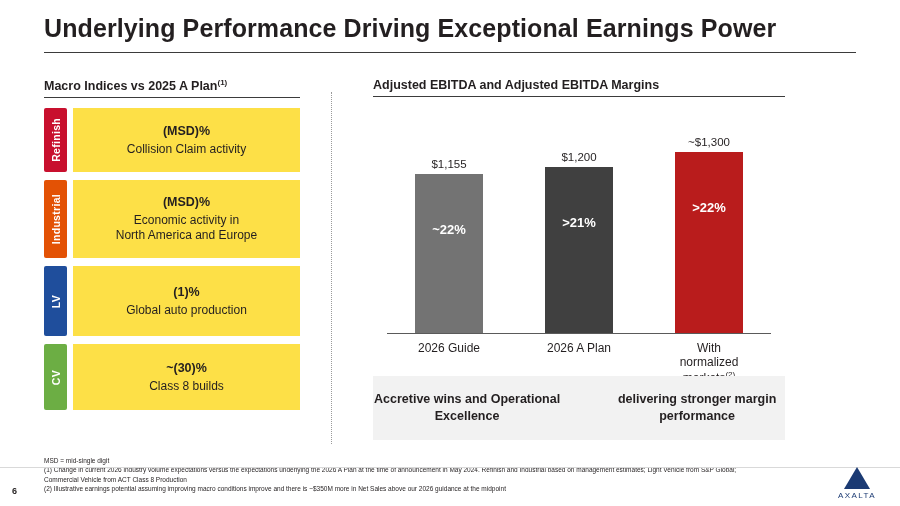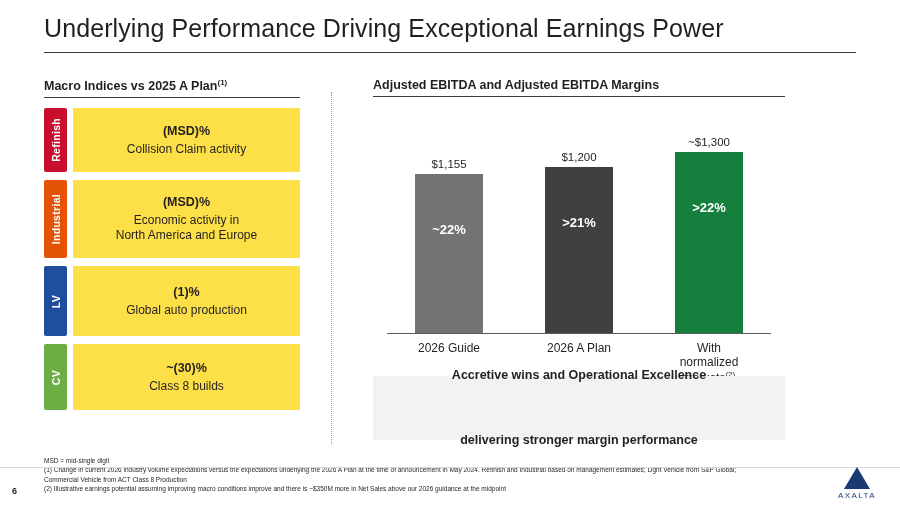--- a/index.html
+++ b/index.html
@@ -15,21 +15,21 @@
     overflow: hidden;
     position: relative;
   }
 
   
   .slide-title {
     position: absolute;
     left: 44px;
     top: 14px;
     font-size: 25px;
-    font-weight: 400;
+    font-weight: 700;
     color: #231f20;
     letter-spacing: 0.1px;
     white-space: nowrap;
   }
   .title-rule {
     position: absolute;
     left: 44px;
     top: 52px;
     width: 812px;
     height: 1px;
@@ -208,21 +208,20 @@
 
   
   .callout {
     position: absolute;
     left: 373px;
     top: 376px;
     width: 412px;
     height: 64px;
     background: #f2f2f2;
     display: flex;
-    flex-direction: column;
     align-items: center;
     justify-content: center;
     text-align: center;
     gap: 48px;
   }
   .callout-line {
     font-size: 12.5px;
     font-weight: bold;
     color: #231f20;
     line-height: 1.35;
@@ -352,21 +351,21 @@
 
       <div class="bar-col">
         <div class="bar-toplabel">$1,200</div>
         <div class="bar" style="height:166px;background:#404040">
           <div class="bar-inner-label">&gt;21%</div>
         </div>
       </div>
 
       <div class="bar-col">
         <div class="bar-toplabel">~$1,300</div>
-        <div class="bar" style="height:181px;background:#15803d">
+        <div class="bar" style="height:181px;background:#b91c1c">
           <div class="bar-inner-label">&gt;22%</div>
         </div>
       </div>
 
     </div>
 
     <div class="axis-line"></div>
 
     <div class="xlabels">
       <div class="xlabel">

